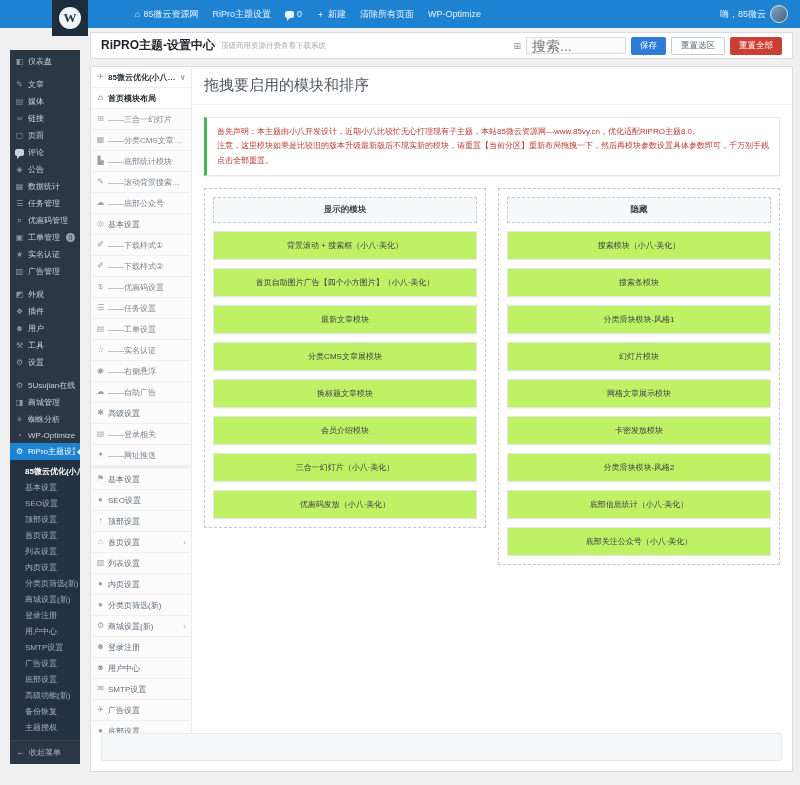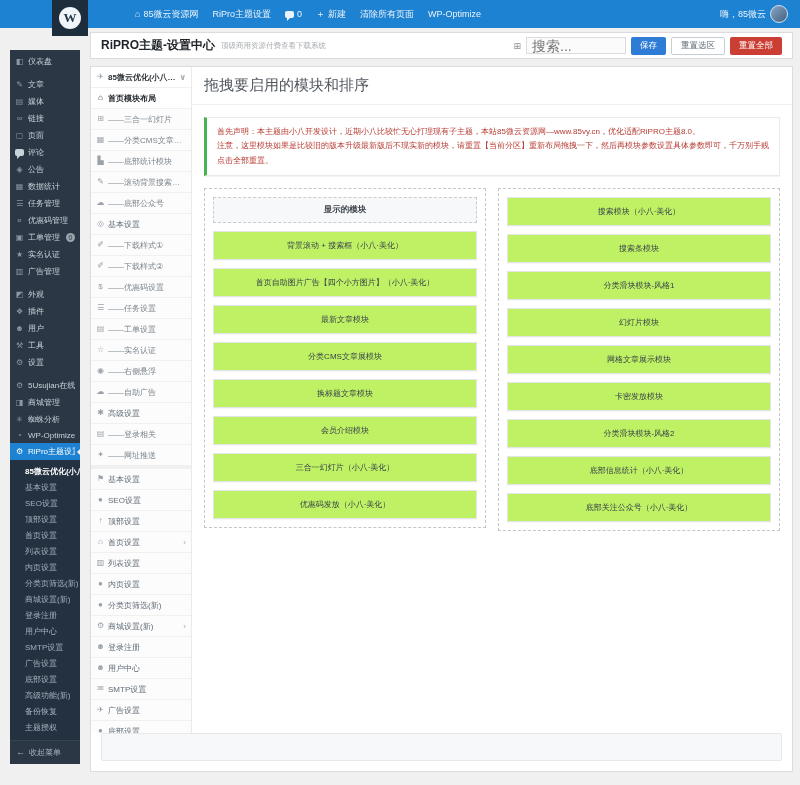--- a/index.html
+++ b/index.html
@@ -406,20 +406,21 @@
               <div class="module-item">首页自助图片广告【四个小方图片】（小八·美化）</div>
               <div class="module-item">最新文章模块</div>
               <div class="module-item">分类CMS文章展模块</div>
               <div class="module-item">换标题文章模块</div>
               <div class="module-item">会员介绍模块</div>
               <div class="module-item">三合一幻灯片（小八·美化）</div>
               <div class="module-item">优惠码发放（小八·美化）</div>
             </div>
         </div>
         <div class="mod-list" id="list-hidden">
+          <div class="list-title">隐藏</div>
           <div class="list-body">
               <div class="module-item">搜索模块（小八·美化）</div>
               <div class="module-item">搜索条模块</div>
               <div class="module-item">分类滑块模块-风格1</div>
               <div class="module-item">幻灯片模块</div>
               <div class="module-item">网格文章展示模块</div>
               <div class="module-item">卡密发放模块</div>
               <div class="module-item">分类滑块模块-风格2</div>
               <div class="module-item">底部信息统计（小八·美化）</div>
               <div class="module-item">底部关注公众号（小八·美化）</div>

